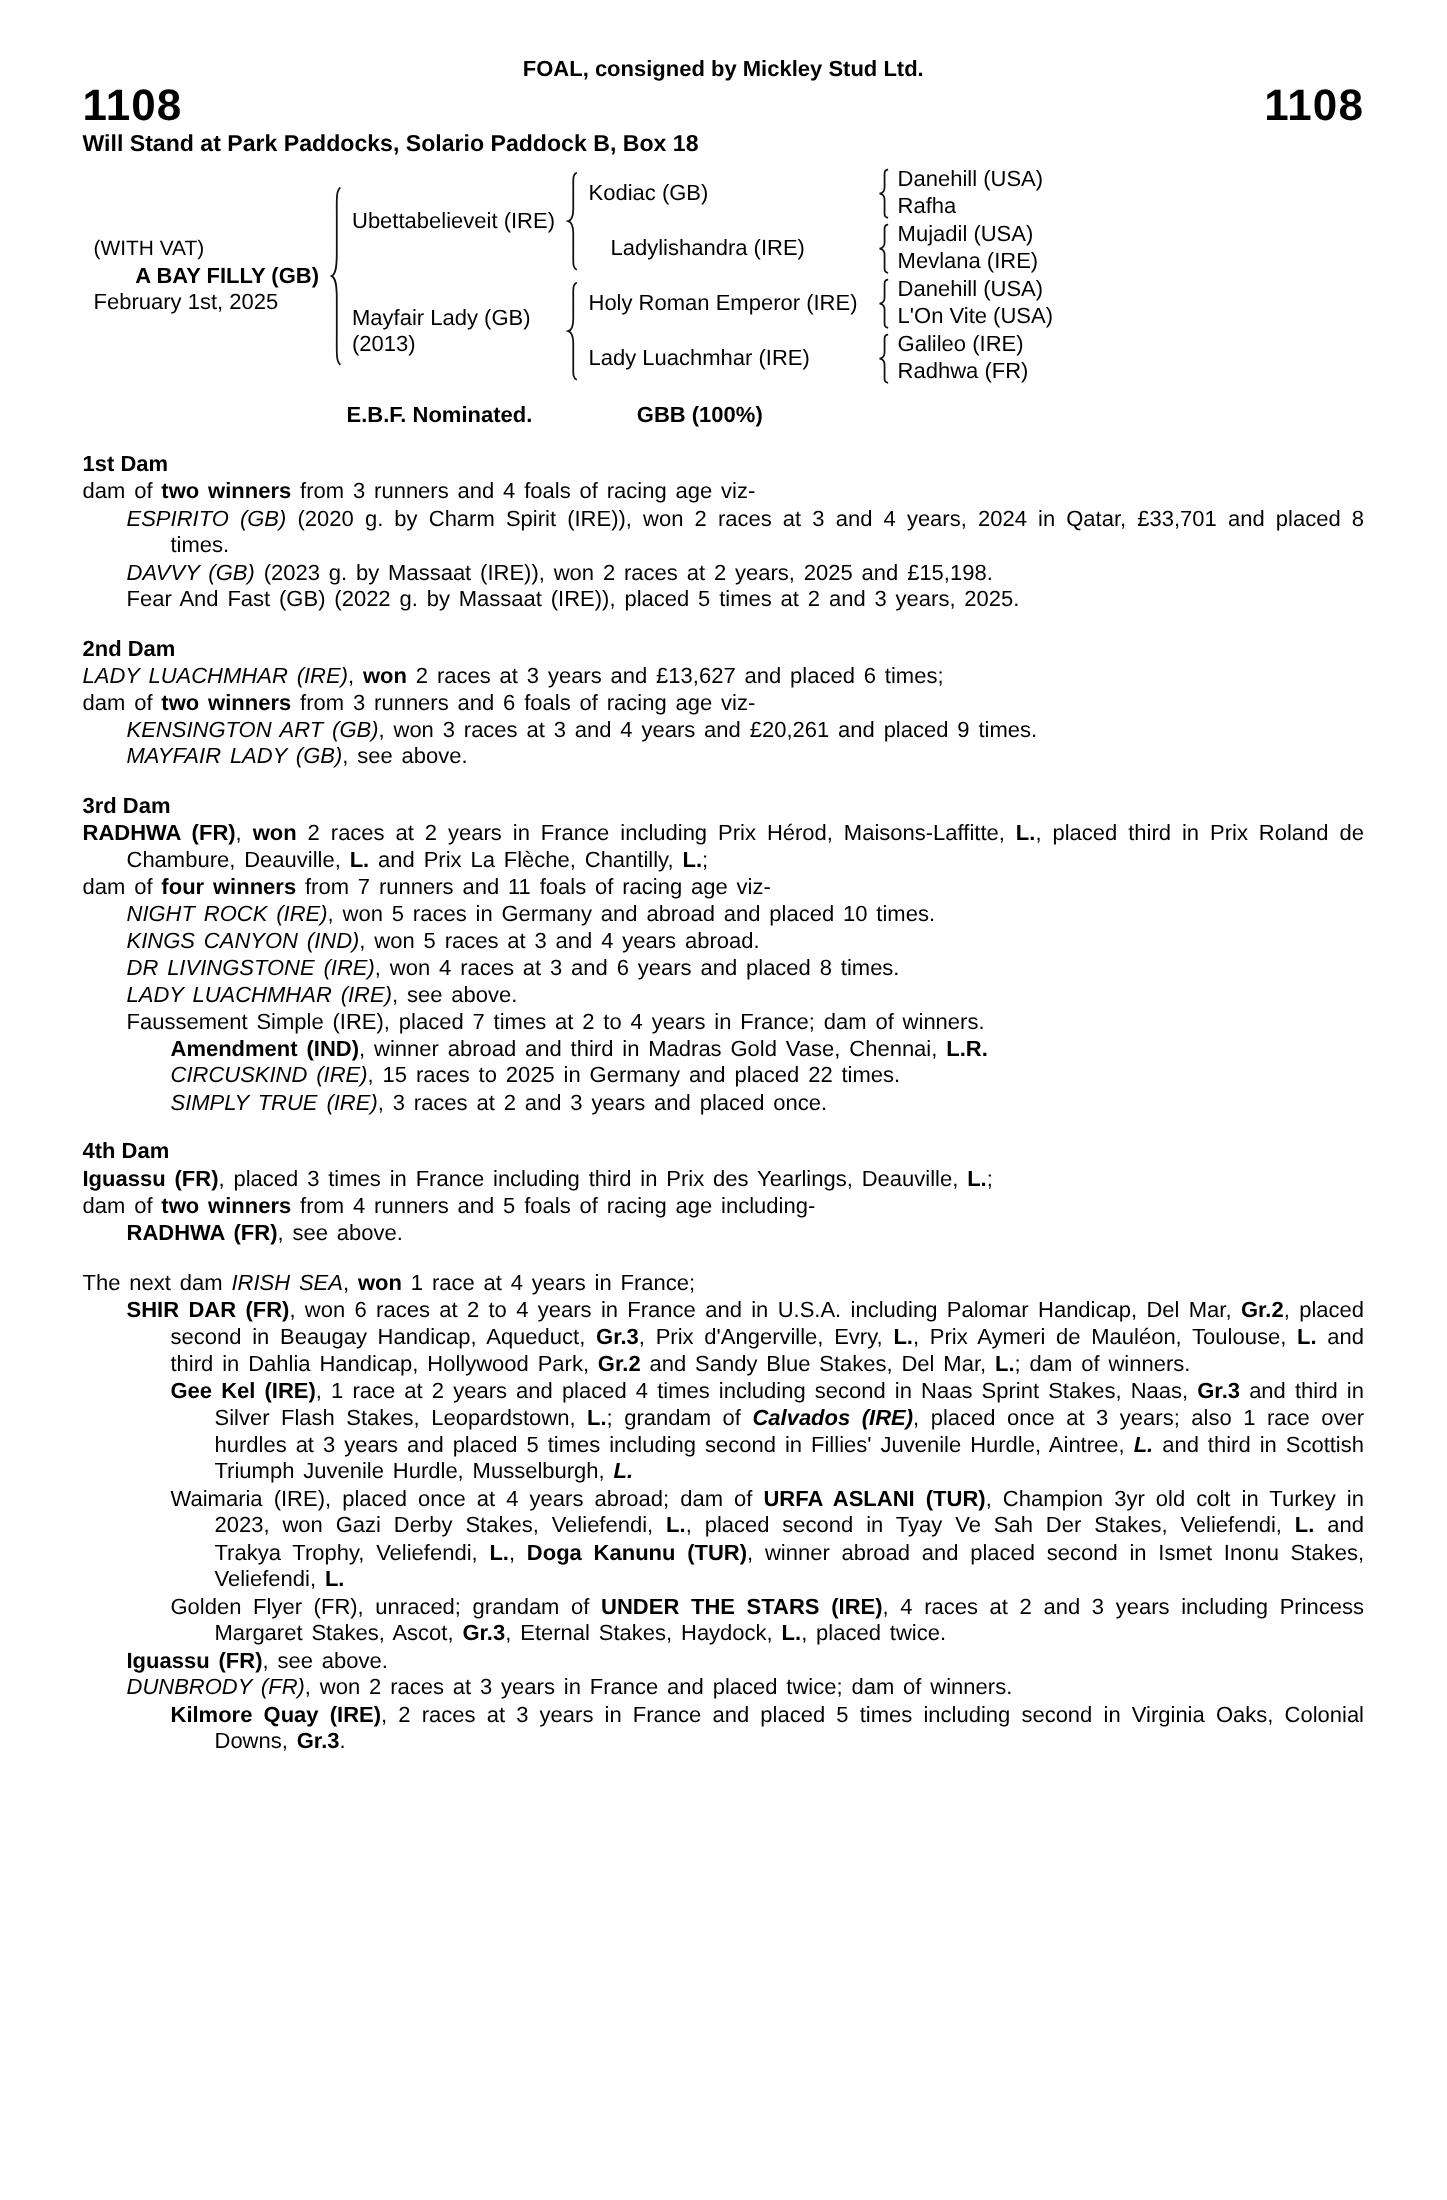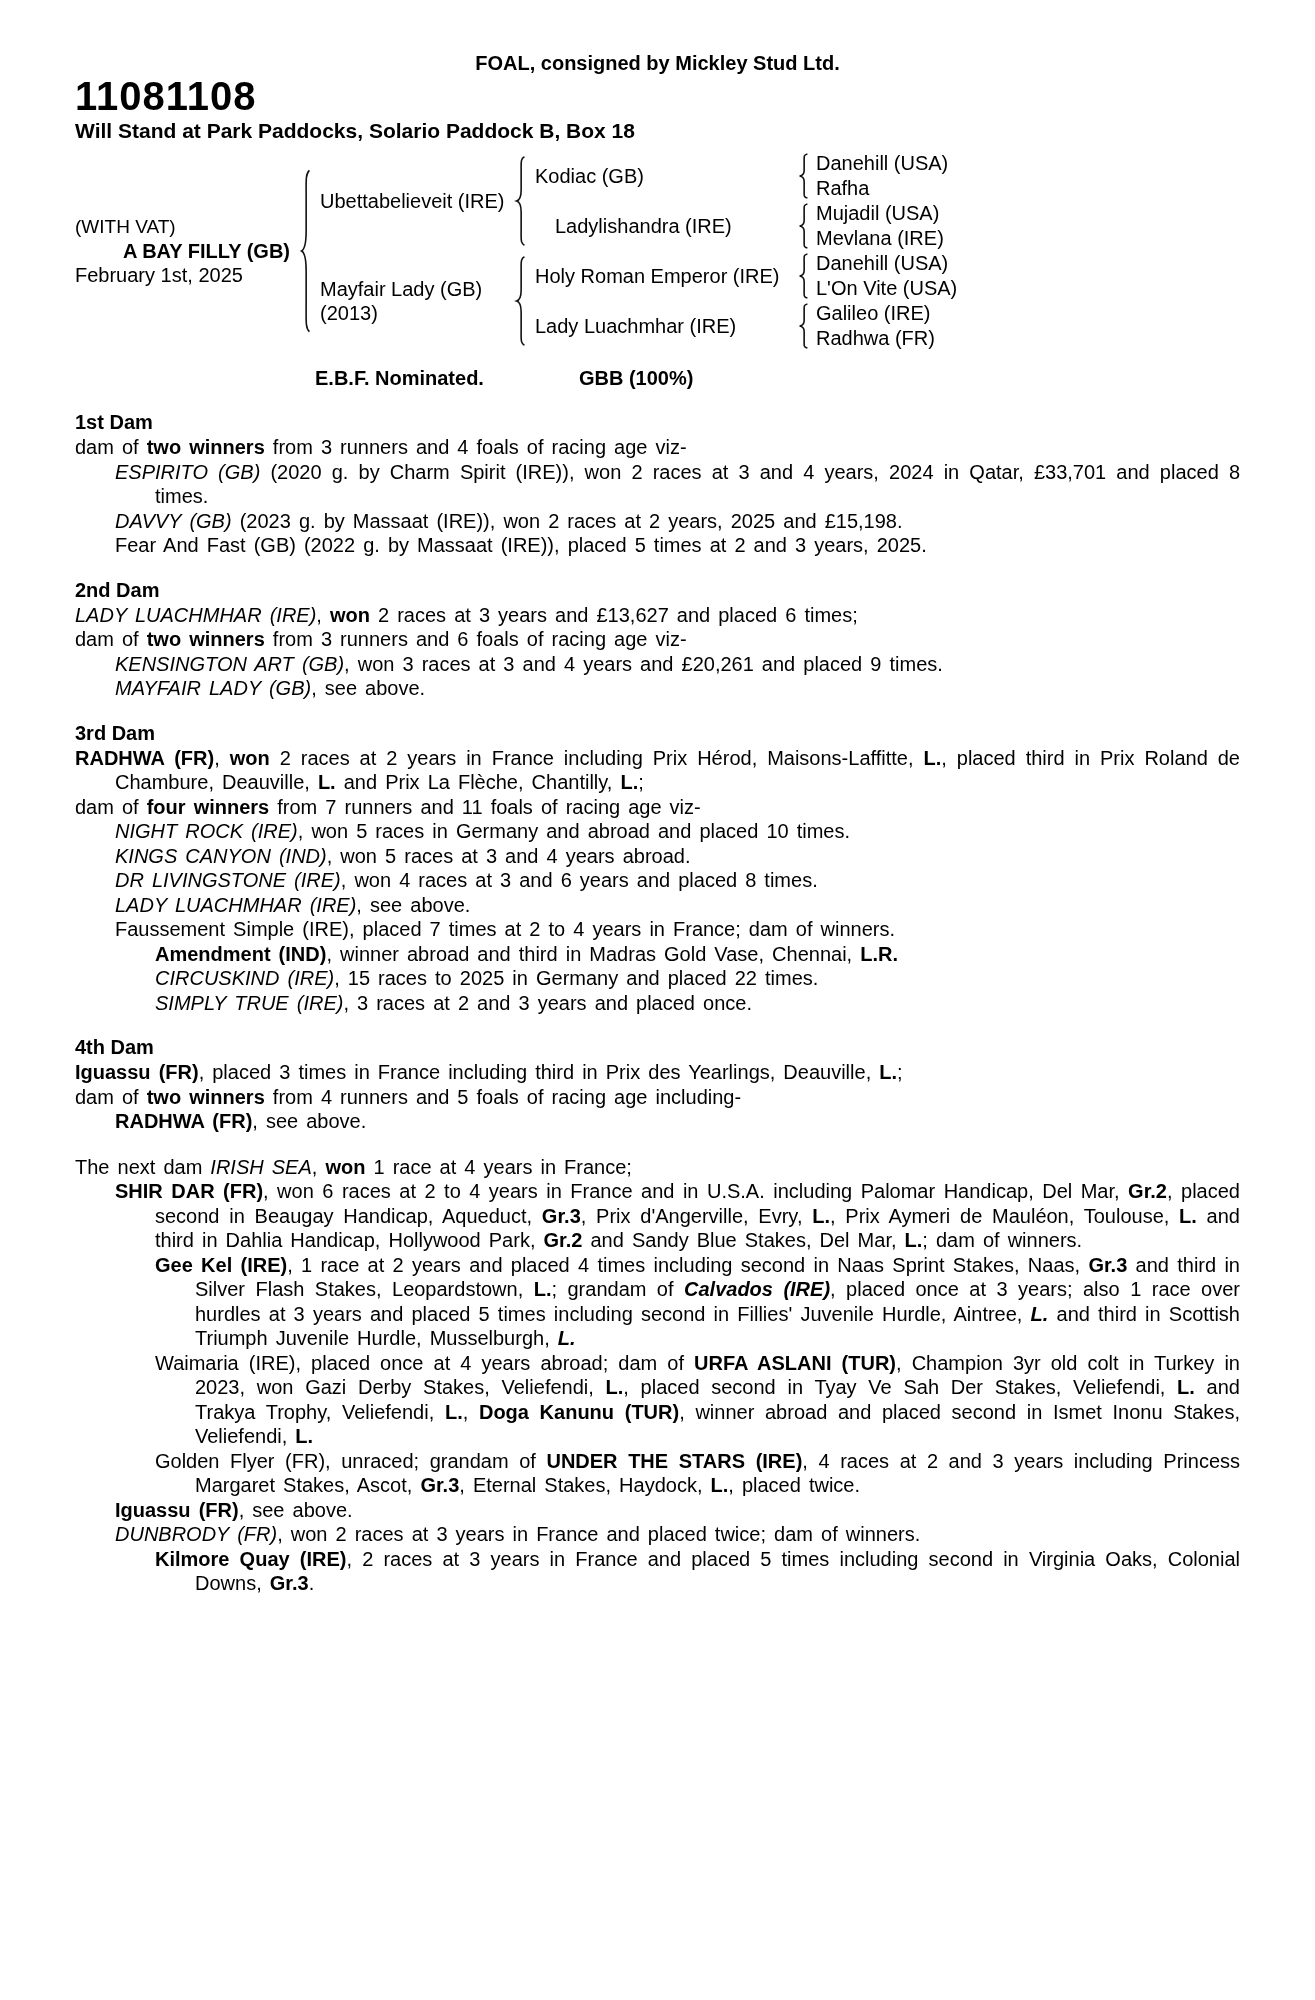--- a/index.html
+++ b/index.html
@@ -14,21 +14,21 @@
   .page { padding: 52px 75px 0 75px; }
 
   
   .consignor-line {
     text-align: center;
     font-weight: 700;
     font-size: 20px;
   }
   .lot-row {
     display: flex;
-    justify-content: flex-start;
+    justify-content: space-between;
     align-items: baseline;
     margin-top: 0px;
   }
   .lot-number {
     font-size: 40px;
     font-weight: 700;
     letter-spacing: 1px;
     line-height: 42px;
   }
   .stand-line {
@@ -39,21 +39,21 @@
 
   
   .ped-grid {
     display: grid;
     grid-template-columns: 215px 30px 185px 30px 255px 26px 1fr;
     grid-template-rows: repeat(8, 25px);
     align-items: center;
     font-size: 20px;
     margin-top: 8px;
   }
-  .ped-subject { grid-column: 1; grid-row: 1 / 9; align-self: center; line-height: 24px; }
+  .ped-subject { grid-column: 1; grid-row: 1 / 9; align-self: center; line-height: 24px; margin-left: 10px; }
   .vat-note { font-size: 19px; }
   .horse-name { font-weight: 700; text-align: right; }
   .foal-date { }
   .brace { display: flex; justify-content: center; align-items: center; }
   .brace svg { display: block; width: 13px; height: 100%; }
   .brace-main { grid-column: 2; grid-row: 1 / 9; height: 168px; align-self: center; }
   .sire-cell  { grid-column: 3; grid-row: 1 / 5; }
   .dam-cell   { grid-column: 3; grid-row: 5 / 9; line-height: 24px; }
   .brace-sire { grid-column: 4; grid-row: 1 / 5; height: 92px; align-self: center; }
   .brace-dam  { grid-column: 4; grid-row: 5 / 9; height: 92px; align-self: center; }

